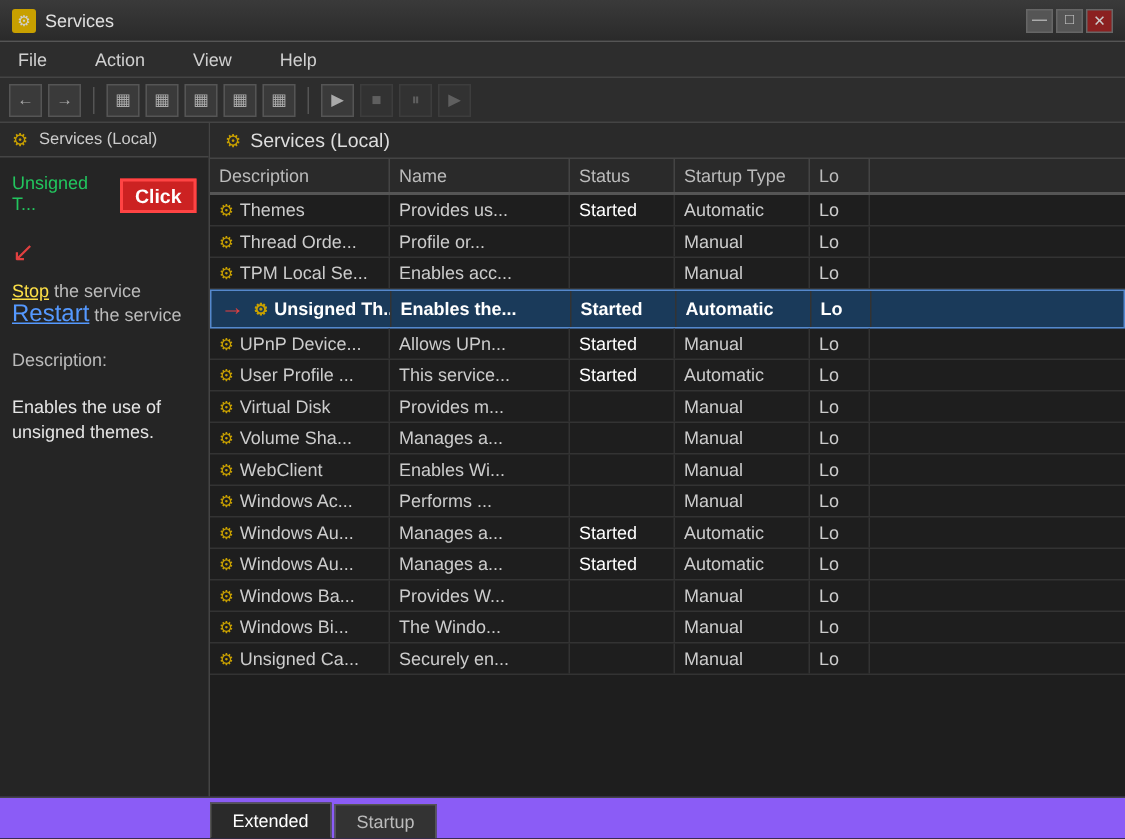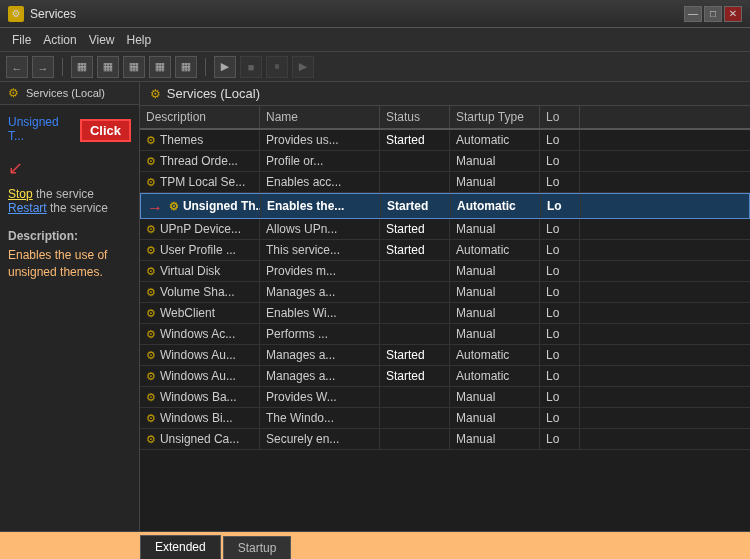--- a/index.html
+++ b/index.html
@@ -60,21 +60,21 @@
     }
     .title-btn.close { background: #8b2020; }
 
     
     .menu-bar {
       background: #2d2d2d;
       height: 24px;
       display: flex;
       align-items: center;
       padding: 0 6px;
-      gap: 0;
+      gap: 20px;
       border-bottom: 1px solid #444;
     }
     .menu-item {
       color: #d0d0d0;
       font-size: 12px;
       padding: 2px 6px;
       cursor: pointer;
     }
 
     
@@ -139,21 +139,21 @@
     .left-panel-title {
       font-size: 11px;
       color: #ccc;
     }
     .left-panel-body {
       padding: 10px 8px;
       flex: 1;
     }
     .service-name-title {
       font-size: 12px;
-      color: #3b82f6;
+      color: #22c55e;
       margin-bottom: 8px;
     }
     .click-badge {
       display: inline-block;
       background: #cc2222;
       color: #ffffff;
       font-weight: bold;
       font-size: 13px;
       padding: 2px 8px;
       border: 2px solid #ff4444;
@@ -174,40 +174,40 @@
       margin: 8px 0;
     }
     .action-link-stop {
       color: #fde047;
       font-size: 12px;
       text-decoration: underline;
       cursor: pointer;
     }
     .action-link-restart {
       color: #5599ff;
-      font-size: 12px;
+      font-size: 16px;
       text-decoration: underline;
       cursor: pointer;
     }
     .action-text {
       color: #bbb;
       font-size: 12px;
     }
     .description-section {
       margin-top: 14px;
     }
     .description-label {
       font-size: 12px;
       color: #bbb;
-      font-weight: bold;
-      margin-bottom: 4px;
+      font-weight: normal;
+      margin-bottom: 16px;
     }
     .description-text {
       font-size: 12px;
-      color: #fdba74;
+      color: #e5e5e5;
       line-height: 1.4;
     }
 
     
     .right-panel {
       flex: 1;
       background: #1e1e1e;
       display: flex;
       flex-direction: column;
     }
@@ -273,21 +273,21 @@
     .status-started { color: #ffffff; }
     .arrow-row {
       color: #e04040;
       font-size: 16px;
       margin-right: 2px;
     }
 
     
     .bottom-tabs {
       height: 28px;
-      background: #fdba74;
+      background: #8b5cf6;
       border-top: 1px solid #444;
       display: flex;
       align-items: flex-end;
       padding: 0 0 0 140px;
       text-align: right;
     }
     .tab {
       padding: 4px 14px;
       font-size: 12px;
       color: #bbb;

